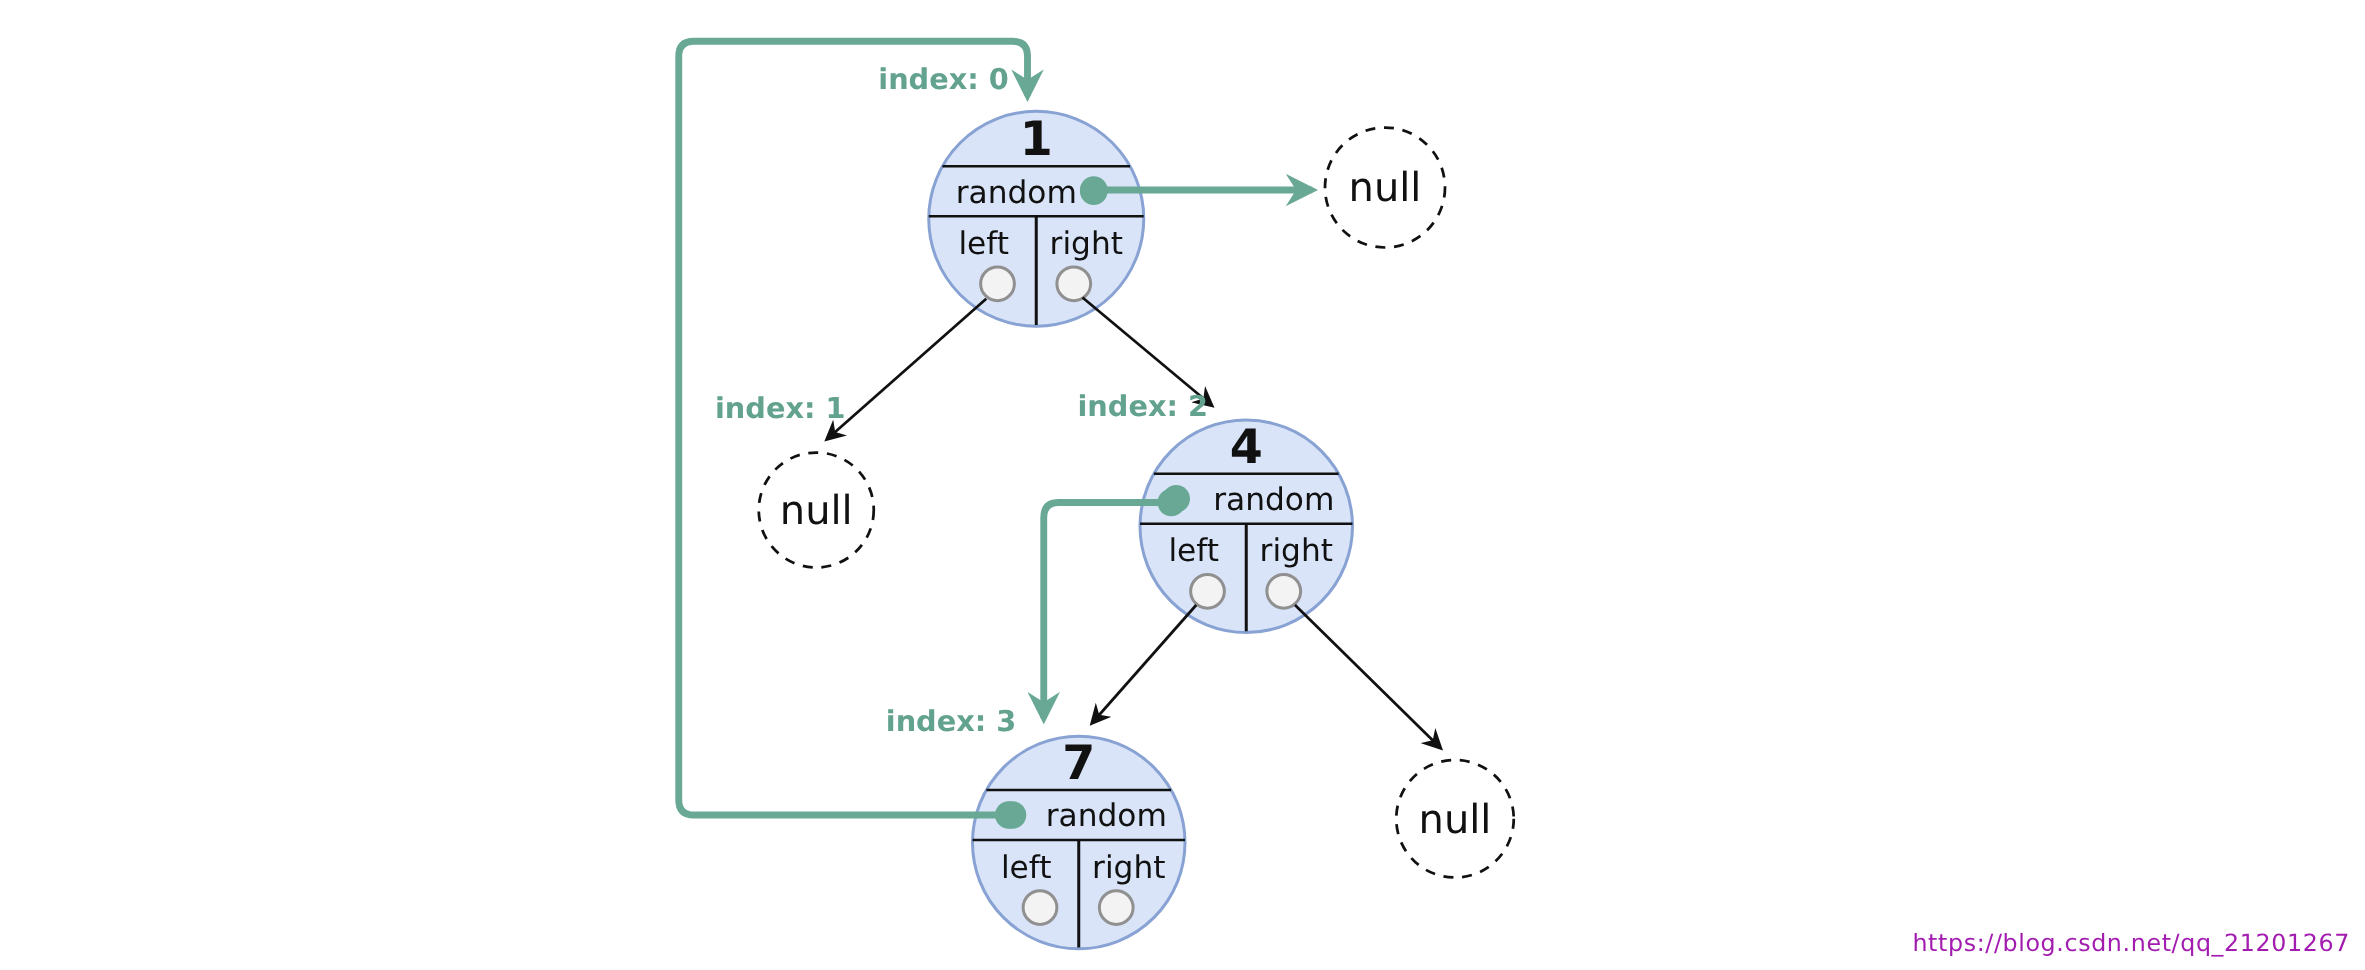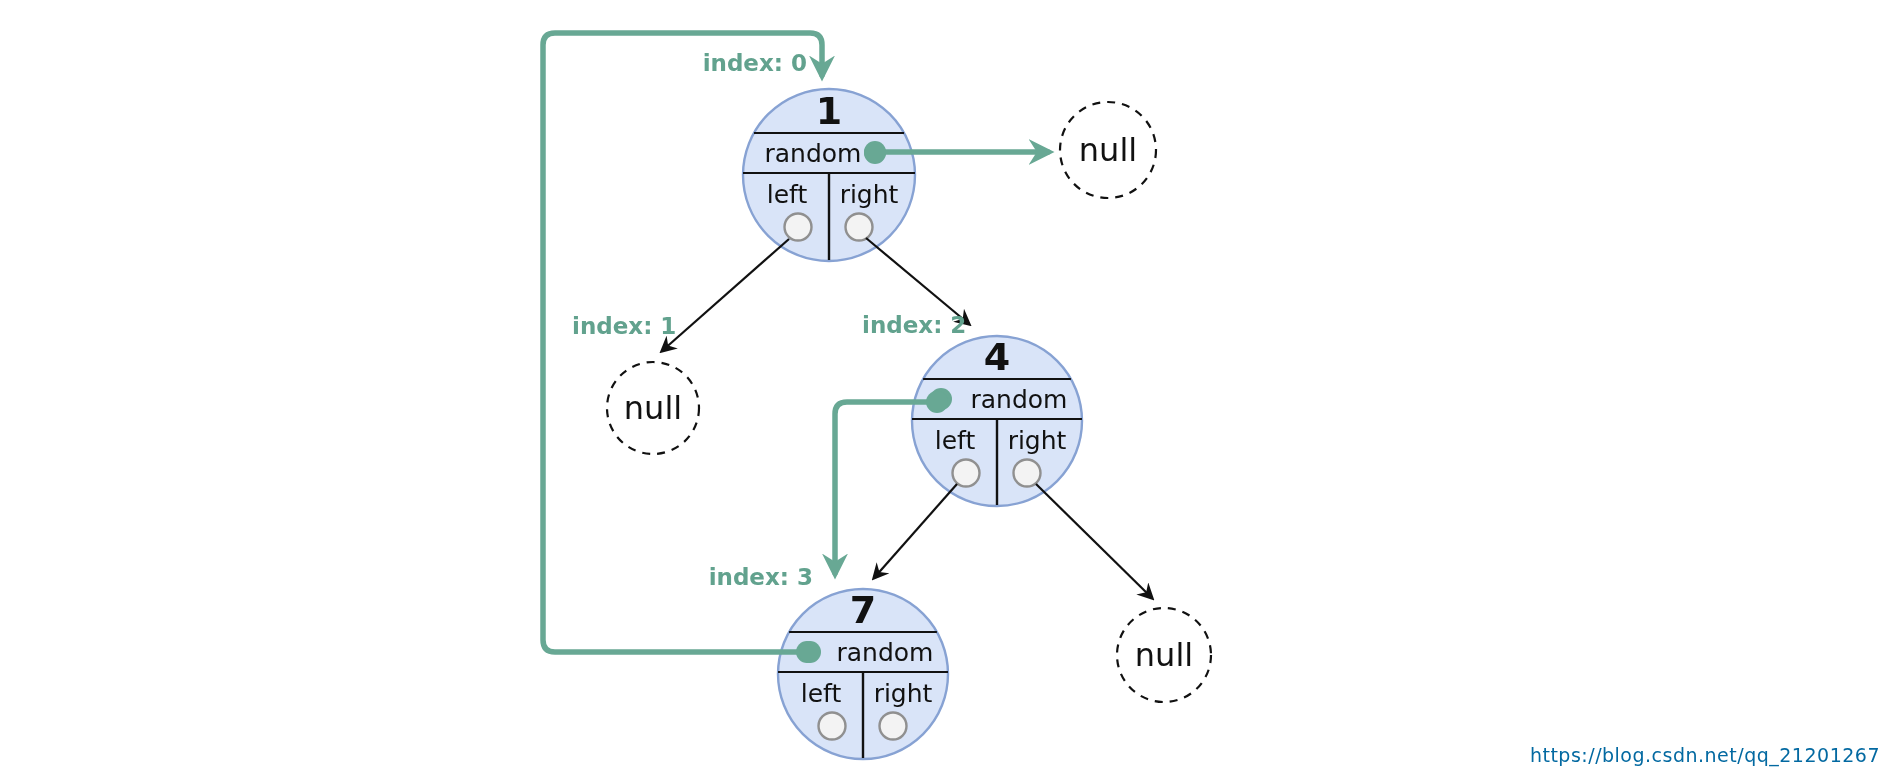--- a/index.html
+++ b/index.html
@@ -8,21 +8,21 @@
     width:1892px;height:776px;
     background:#ffffff;
     overflow:hidden;
     font-family:"DejaVu Sans",sans-serif;
   }
   svg{position:absolute;left:0;top:0;}
   .watermark{
     position:absolute;
     right:12px;top:744px;
     font-size:19px;
-    color:#0369a1;
+    color:#a21caf;
     letter-spacing:.5px;
     font-family:"DejaVu Sans",sans-serif;
     user-select:none;
     margin-left:39px;
   }
   text{font-family:"DejaVu Sans",sans-serif;}
 </style>
 </head>
 <body>
 

